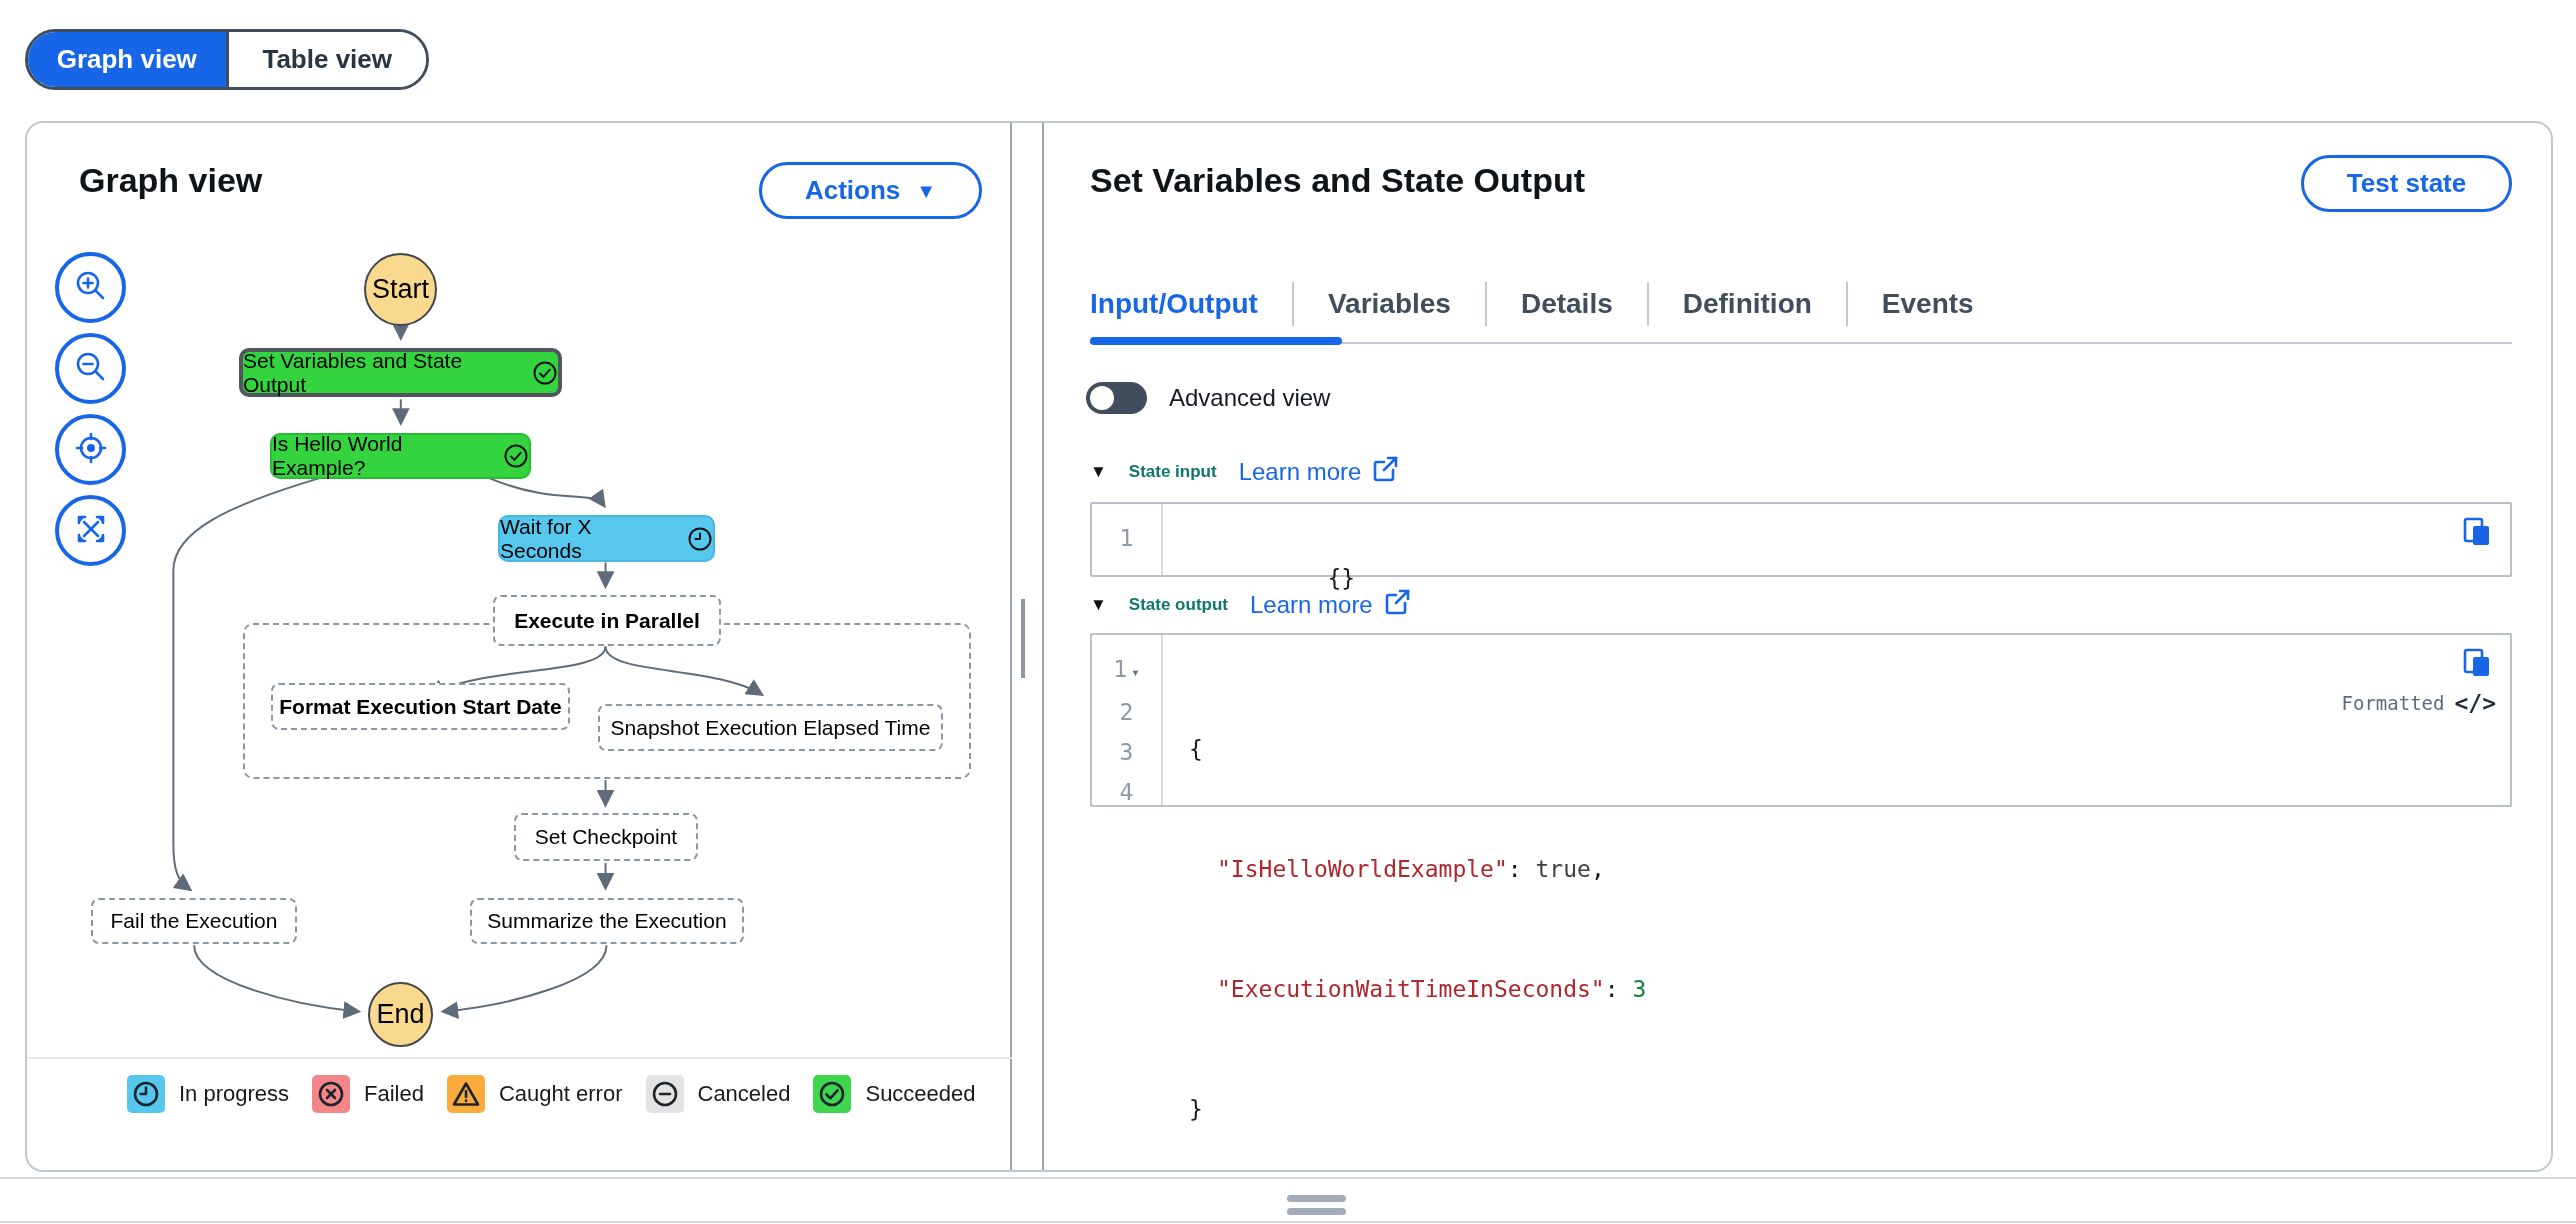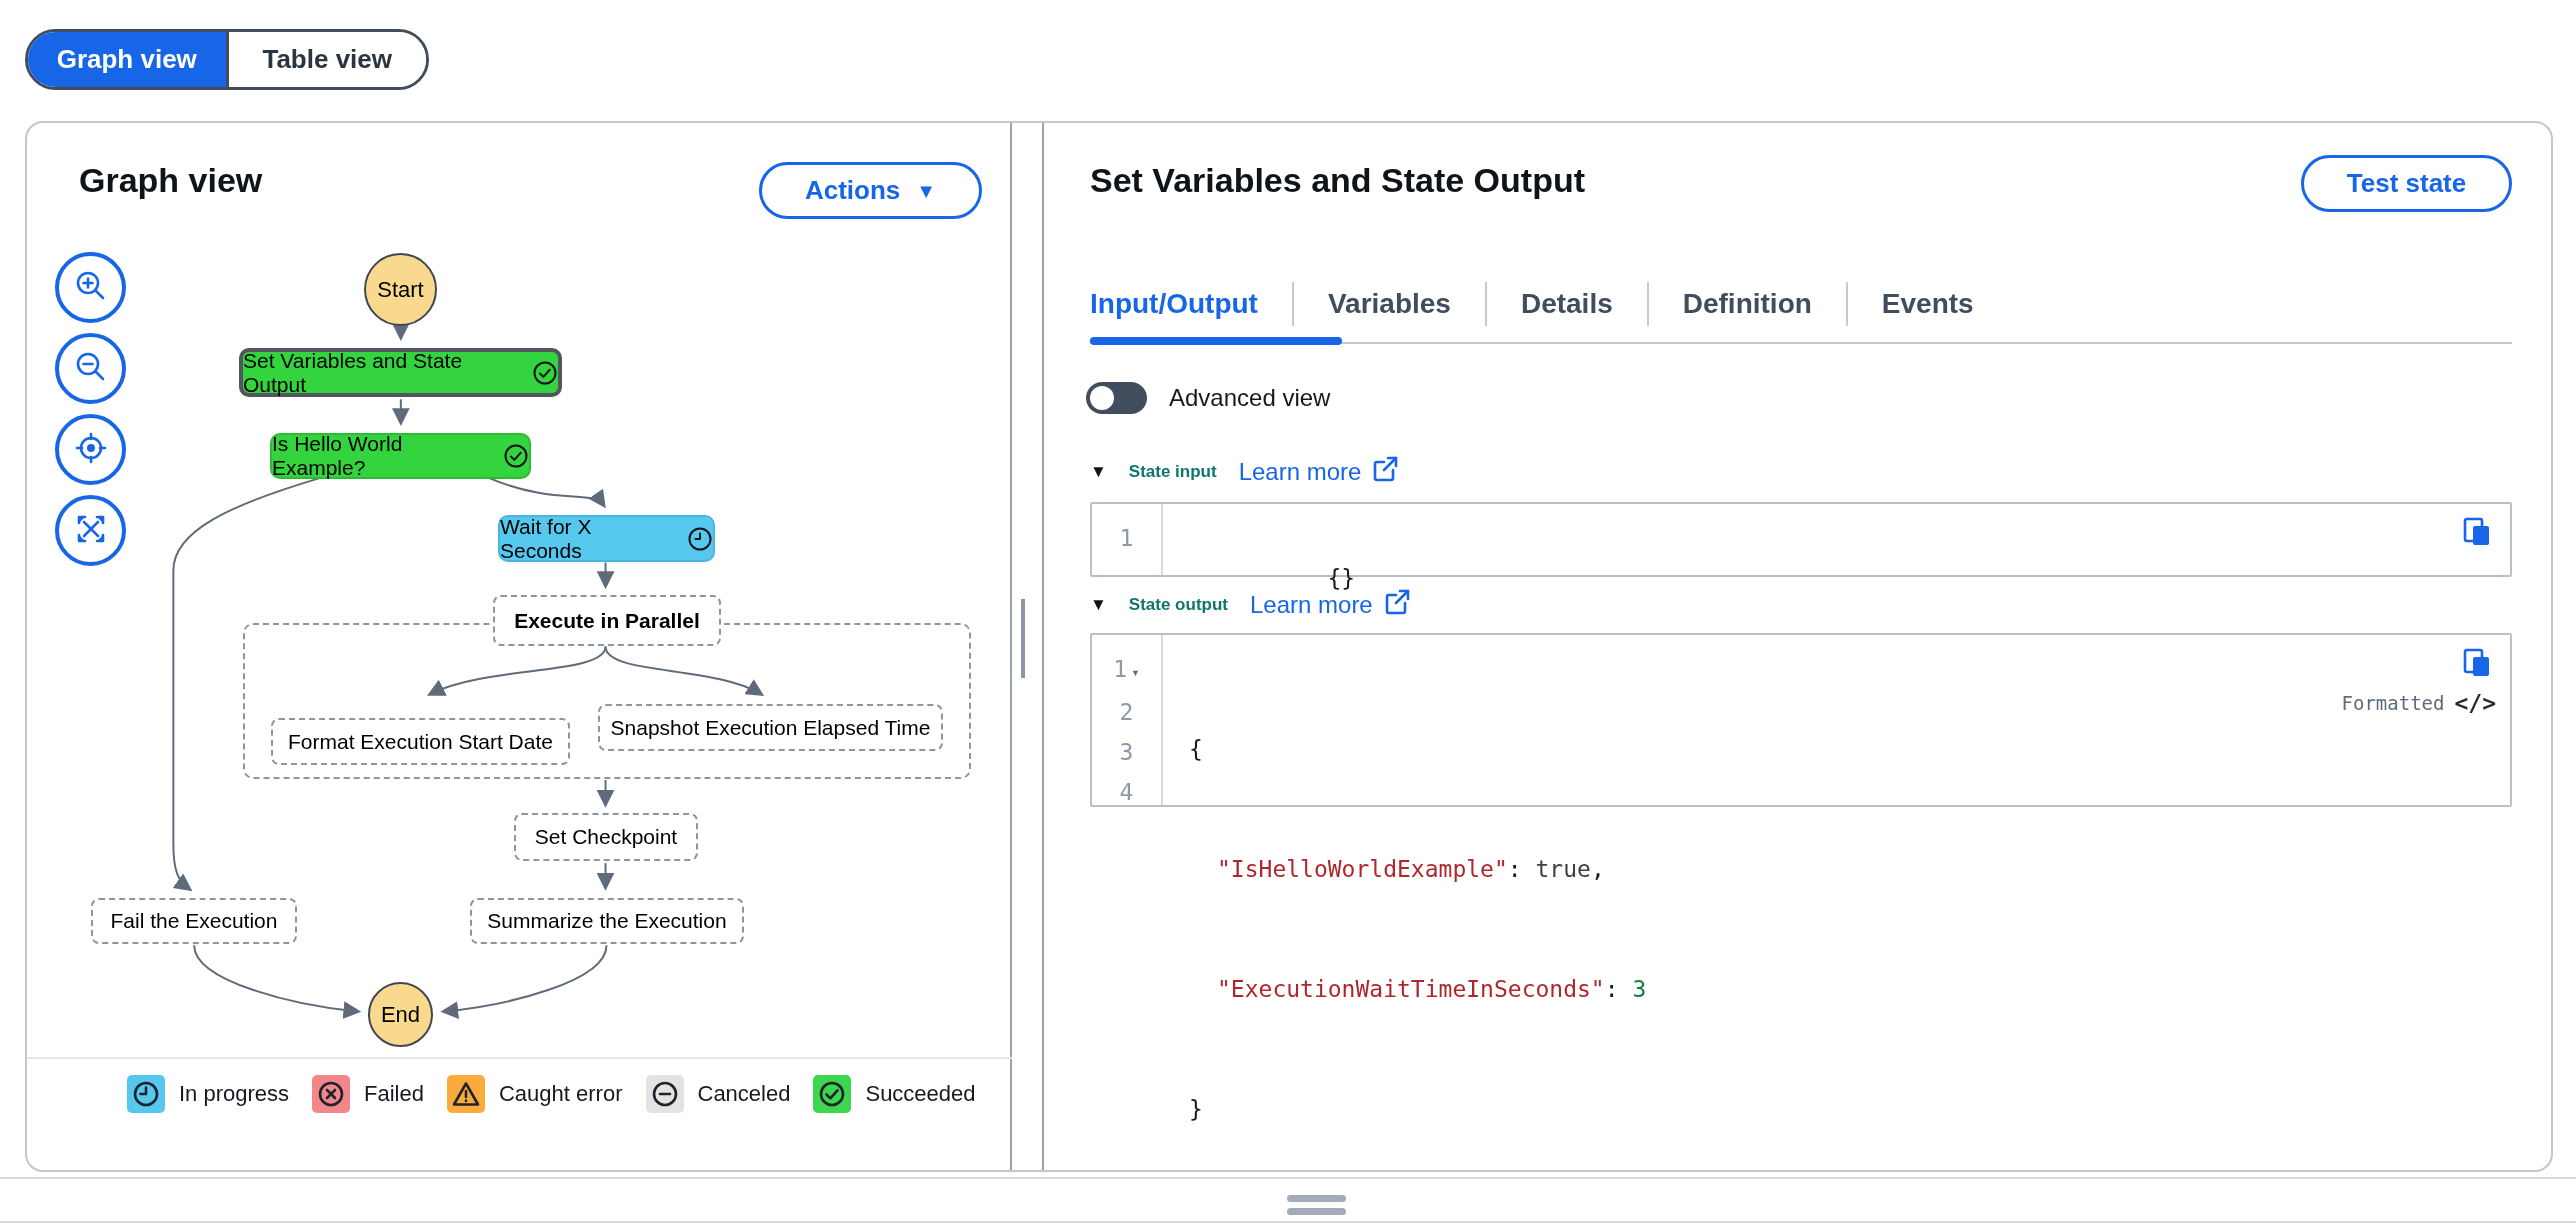--- a/index.html
+++ b/index.html
@@ -43,21 +43,21 @@
     display:flex; align-items:center; justify-content:center; cursor:pointer;}
   .zoom-btn svg{ stroke:#1766e8; fill:none; stroke-width:2.6; stroke-linecap:round; stroke-linejoin:round;}
 
   
   .node{ position:absolute; display:flex; align-items:center; justify-content:center; gap:10px;
     font-size:21px; color:#000; background:#fff; border-radius:10px; z-index:2; cursor:pointer;}
   .dashed{ border:2px dashed #8c95a3; border-radius:8px; }
   .green{ background:#33d43e; border:2px solid #2bbb35; }
   .selected{ border:4px solid #50555e; }
   .blue-node{ background:#56c8ee; border:2px solid #47b7dd; }
-  .terminal{ background:#f9d98d; border:2px solid #424650; border-radius:50%; font-size:22px;}
+  .terminal{ background:#f9d98d; border:2px solid #424650; border-radius:50%; font-size:27px;}
   .bold-label{ font-weight:bold; }
   .node-icon svg{ display:block; }
   .parallel-box{ position:absolute; left:216px; top:500px; width:728px; height:156px;
     border:2px dashed #8c95a3; border-radius:10px; z-index:1;}
   .edges{ position:absolute; left:0; top:0; z-index:1; pointer-events:none; }
 
   
   .legend-rule{ position:absolute; left:0; top:934px; width:985px; height:0; border-top:2px solid #e3e6ea;}
   .legend{ position:absolute; left:100px; top:952px; display:flex; align-items:center; column-gap:23px; }
   .legend-item{ display:flex; align-items:center; gap:14px; font-size:22px; color:#16191f;}
@@ -236,21 +236,21 @@
               <circle cx="13" cy="13" r="10.5"></circle>
               <path d="M13,7.5 L13,13 L8.5,13"></path>
             </svg>
           </span>
       </div>
 
       <div class="node dashed bold-label" style="left:466px; top:472px; width:228px; height:51px;">
         <span>Execute in Parallel</span>
       </div>
 
-      <div class="node dashed" style="left:244px; top:595px; width:299px; height:47px;">
+      <div class="node dashed" style="left:244px; top:560px; width:299px; height:47px;font-weight:bold;">
         <span>Format Execution Start Date</span>
       </div>
 
       <div class="node dashed" style="left:571px; top:581px; width:345px; height:47px;">
         <span>Snapshot Execution Elapsed Time</span>
       </div>
 
       <div class="node dashed" style="left:487px; top:690px; width:184px; height:48px;">
         <span>Set Checkpoint</span>
       </div>

